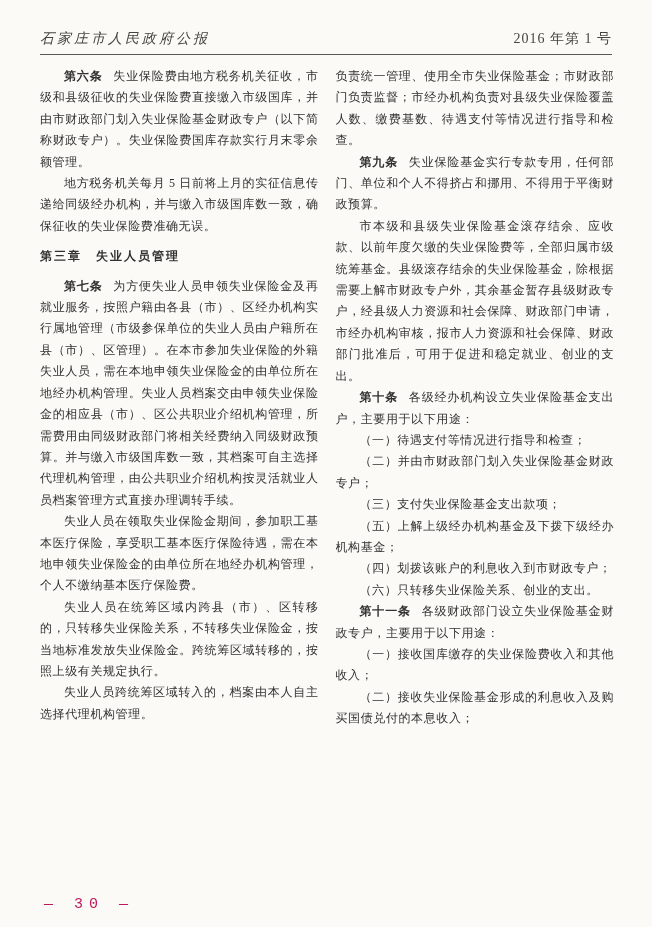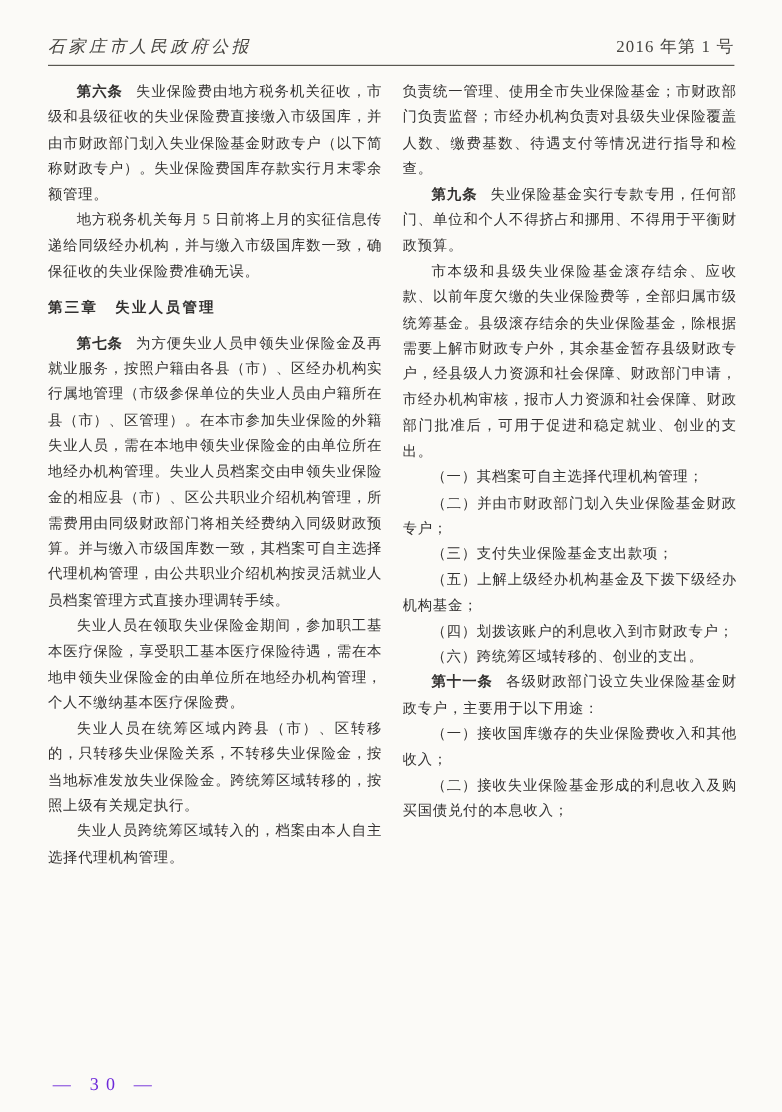--- a/index.html
+++ b/index.html
@@ -63,22 +63,23 @@
     font-weight: bold;
     font-family: "Liberation Sans", "DejaVu Sans", sans-serif;
     letter-spacing: 2px;
     margin: 9px 0 8px 0;
   }
   .page-number {
     position: absolute;
     left: 44px;
     bottom: 14px;
     font-size: 15px;
-    color: #6d28d9;
+    color: #be185d;
     letter-spacing: 6px;
+    font-family: Liberation Mono, monospace;
   }
 </style>
 </head>
 <body>
 
 <div class="page">
 
   <div class="page-header">
     <span class="gazette-title">石家庄市人民政府公报</span>
     <span class="issue-no">2016 年第 1 号</span>
@@ -94,26 +95,27 @@
       <p>失业人员在领取失业保险金期间，参加职工基本医疗保险，享受职工基本医疗保险待遇，需在本地申领失业保险金的由单位所在地经办机构管理，个人不缴纳基本医疗保险费。</p>
       <p>失业人员在统筹区域内跨县（市）、区转移的，只转移失业保险关系，不转移失业保险金，按当地标准发放失业保险金。跨统筹区域转移的，按照上级有关规定执行。</p>
       <p>失业人员跨统筹区域转入的，档案由本人自主选择代理机构管理。</p>
 
     </div>
 
     <div class="col">
       <p class="no-indent">负责统一管理、使用全市失业保险基金；市财政部门负责监督；市经办机构负责对县级失业保险覆盖人数、缴费基数、待遇支付等情况进行指导和检查。</p>
       <p><span class="article-term">第九条</span><span>失业保险基金实行专款专用，任何部门、单位和个人不得挤占和挪用、不得用于平衡财政预算。</span></p>
       <p>市本级和县级失业保险基金滚存结余、应收款、以前年度欠缴的失业保险费等，全部归属市级统筹基金。县级滚存结余的失业保险基金，除根据需要上解市财政专户外，其余基金暂存县级财政专户，经县级人力资源和社会保障、财政部门申请，市经办机构审核，报市人力资源和社会保障、财政部门批准后，可用于促进和稳定就业、创业的支出。</p>
-      <p>（一）其档案可自主选择代理机构管理；</p>
+      <p><span class="article-term">第十条</span><span>各级经办机构设立失业保险基金支出户，主要用于以下用途：</span></p>
+      <p>（一）待遇支付等情况进行指导和检查；</p>
       <p>（二）并由市财政部门划入失业保险基金财政专户；</p>
       <p>（三）支付失业保险基金支出款项；</p>
       <p>（五）上解上级经办机构基金及下拨下级经办机构基金；</p>
       <p>（四）划拨该账户的利息收入到市财政专户；</p>
-      <p>（六）跨统筹区域转移的、创业的支出。</p>
+      <p>（六）只转移失业保险关系、创业的支出。</p>
       <p><span class="article-term">第十一条</span><span>各级财政部门设立失业保险基金财政专户，主要用于以下用途：</span></p>
       <p>（一）接收国库缴存的失业保险费收入和其他收入；</p>
       <p>（二）接收失业保险基金形成的利息收入及购买国债兑付的本息收入；</p>
 
     </div>
 
   </div>
 
   <div class="page-number">— 30 —</div>
 

